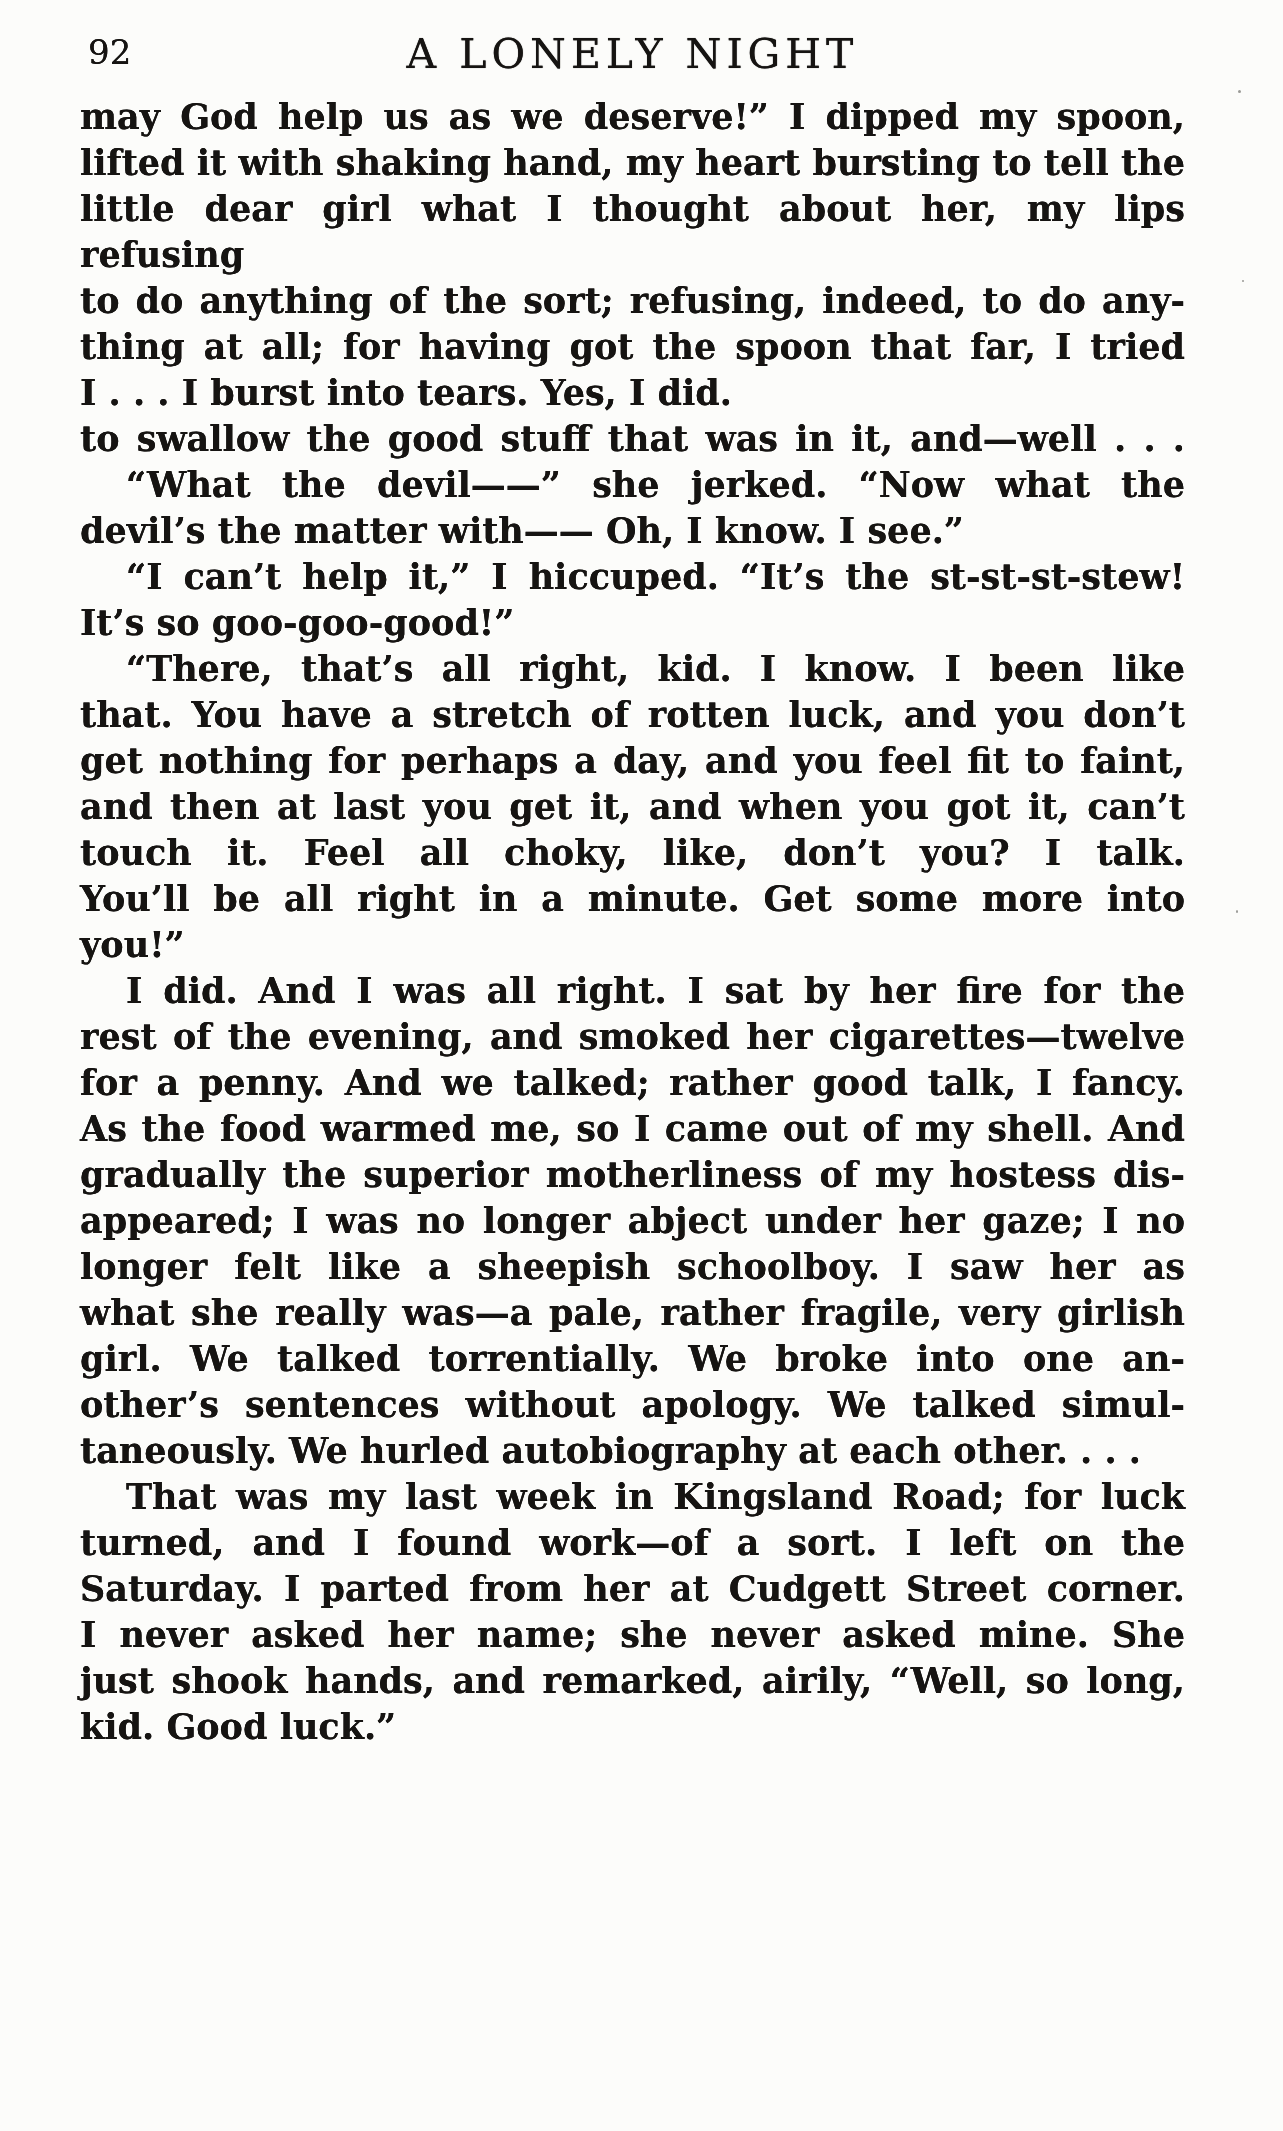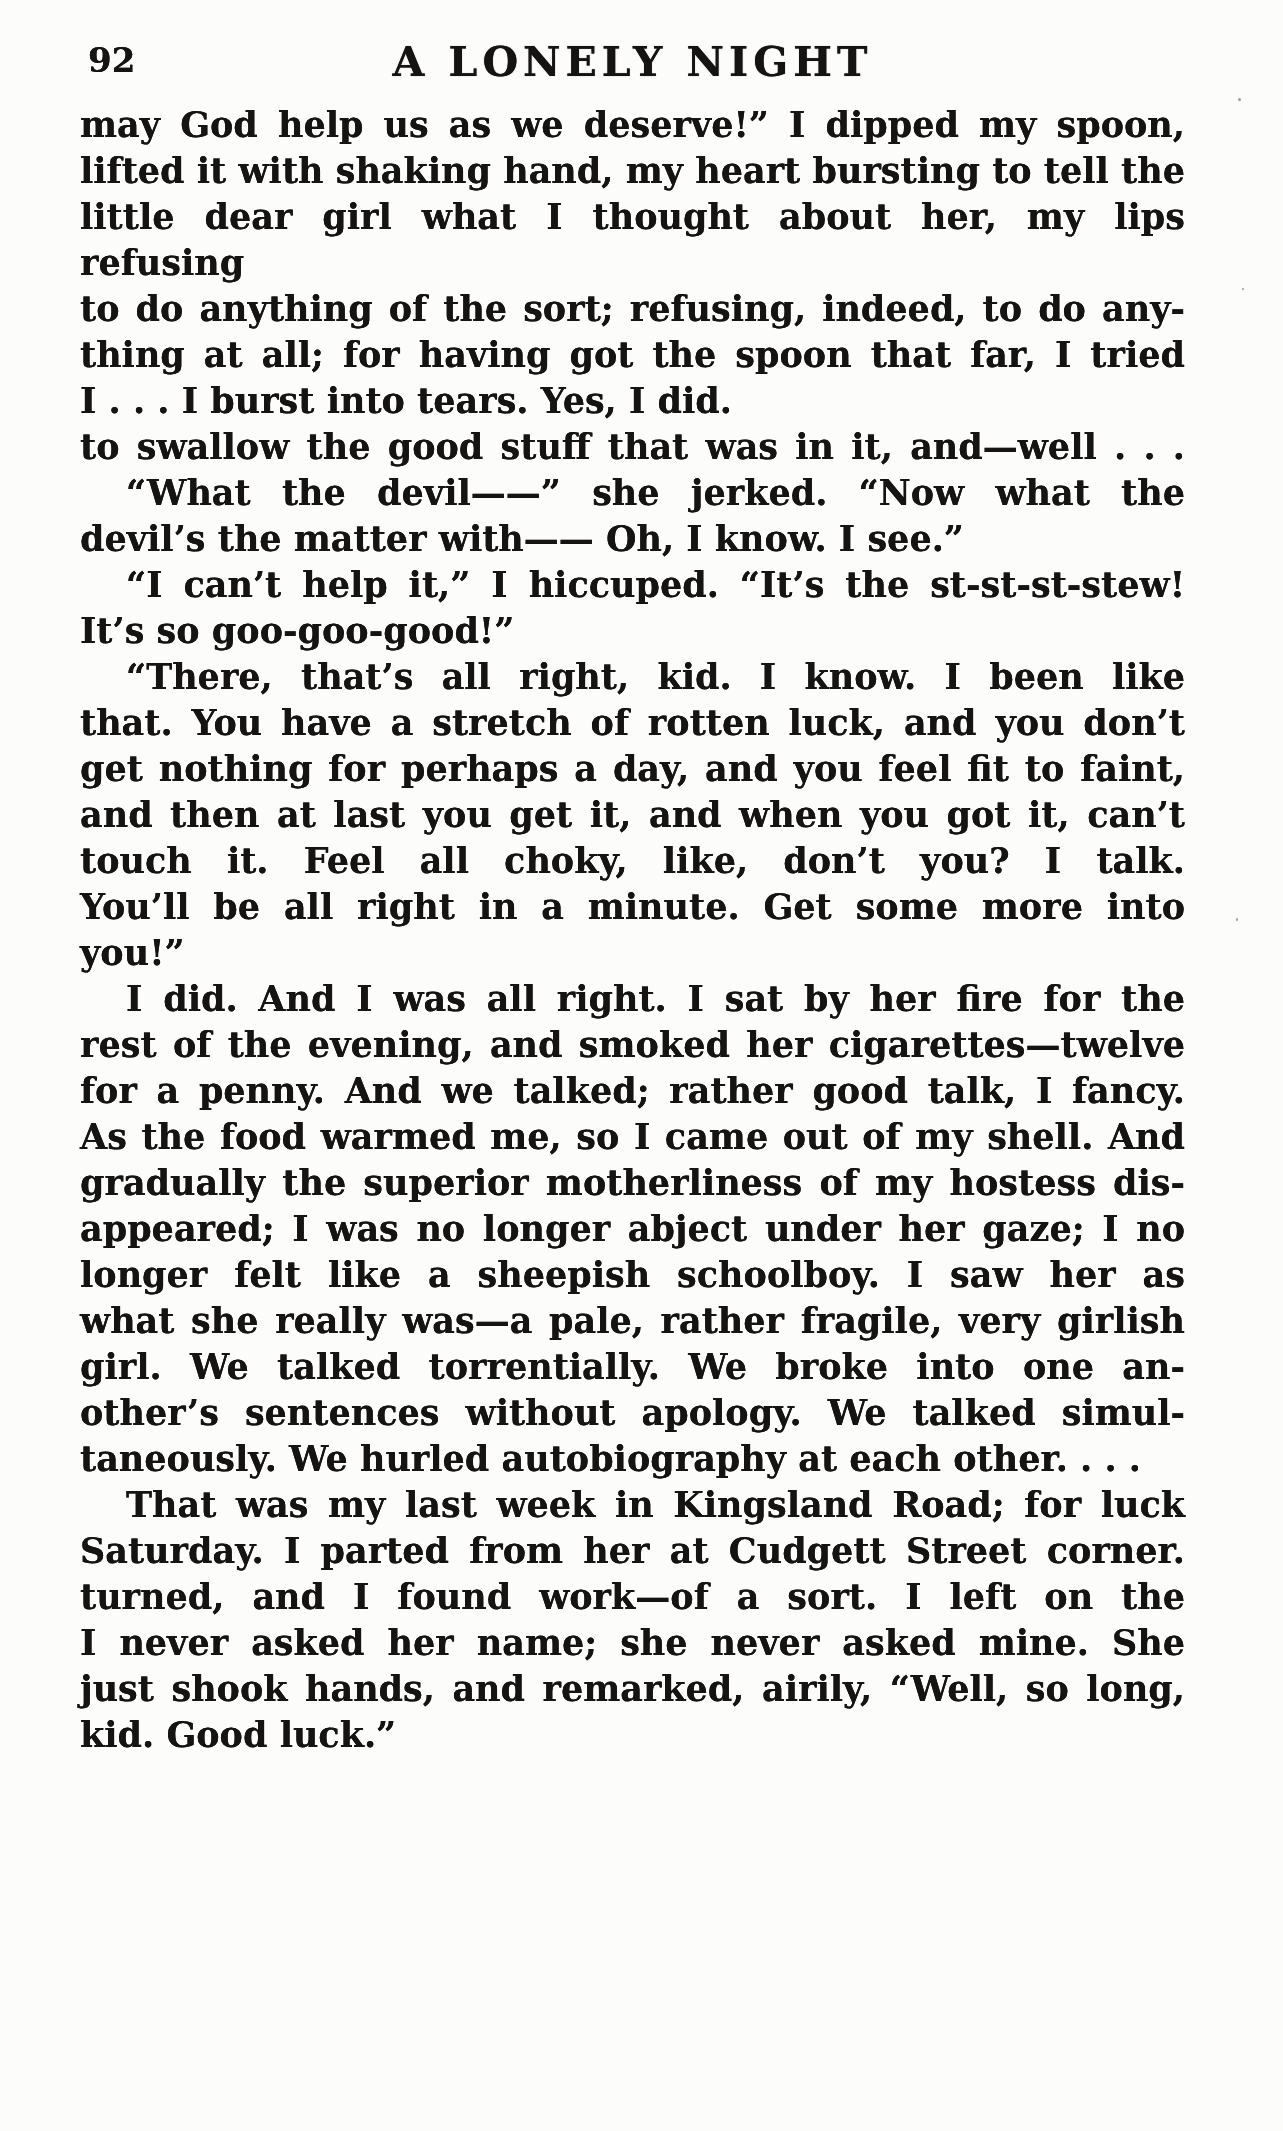--- a/index.html
+++ b/index.html
@@ -15,23 +15,22 @@
     overflow: hidden;
   }
   .scan-page {
     position: relative;
     width: 1283px;
     height: 2131px;
     background: #fcfcfa;
   }
   .page-header {
     position: relative;
-    margin: 38px 98px 0 80px;
+    margin: 30px 98px 0 80px;
     height: 48px;
-    font-weight: bold;
   }
   .page-number {
     position: absolute;
     left: 8px;
     top: 2px;
     font-size: 34px;
     text-shadow: 0 0 0.6px currentColor;
   }
   .page-title {
     text-align: center;
@@ -116,22 +115,22 @@
         <div class="line">gradually the superior motherliness of my hostess dis-</div>
         <div class="line">appeared; I was no longer abject under her gaze; I no</div>
         <div class="line">longer felt like a sheepish schoolboy.  I saw her as</div>
         <div class="line">what she really was—a pale, rather fragile, very girlish</div>
         <div class="line">girl.  We talked torrentially.  We broke into one an-</div>
         <div class="line">other’s sentences without apology.  We talked simul-</div>
         <div class="line last">taneously.  We hurled autobiography at each other. . . .</div>
       </div>
       <div class="paragraph">
         <div class="line first-line">That was my last week in Kingsland Road; for luck</div>
+        <div class="line">turned, and I found work—of a sort.  I left on the</div>
         <div class="line">Saturday.  I parted from her at Cudgett Street corner.</div>
-        <div class="line">turned, and I found work—of a sort.  I left on the</div>
         <div class="line">I never asked her name; she never asked mine.  She</div>
         <div class="line">just shook hands, and remarked, airily, “Well, so long,</div>
         <div class="line last">kid.  Good luck.”</div>
       </div>
     </div>
 
   <span class="speckle s1"></span>
   <span class="speckle s2"></span>
   <span class="speckle s3"></span>
 

